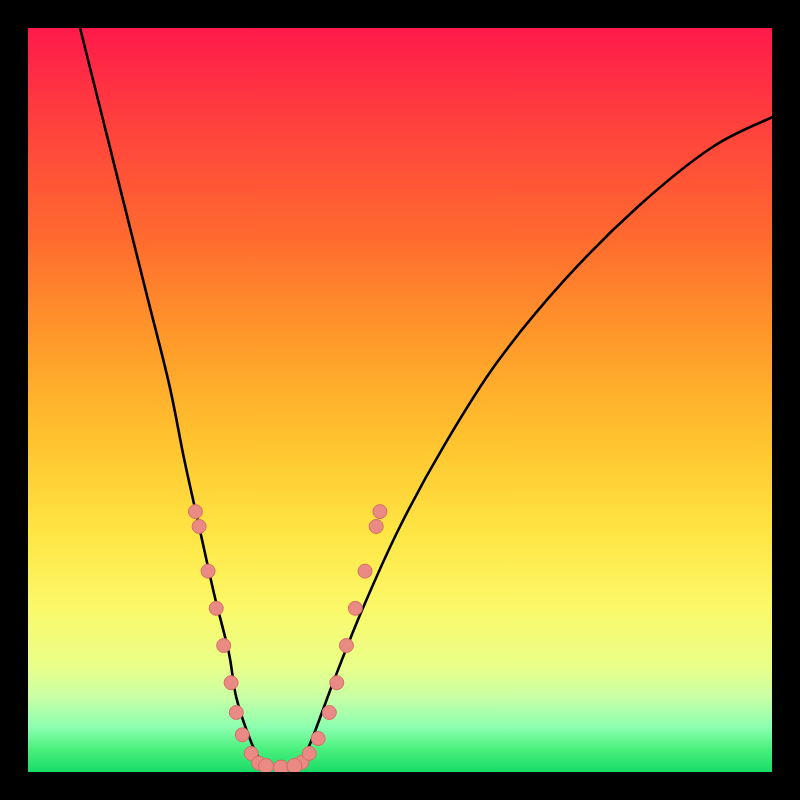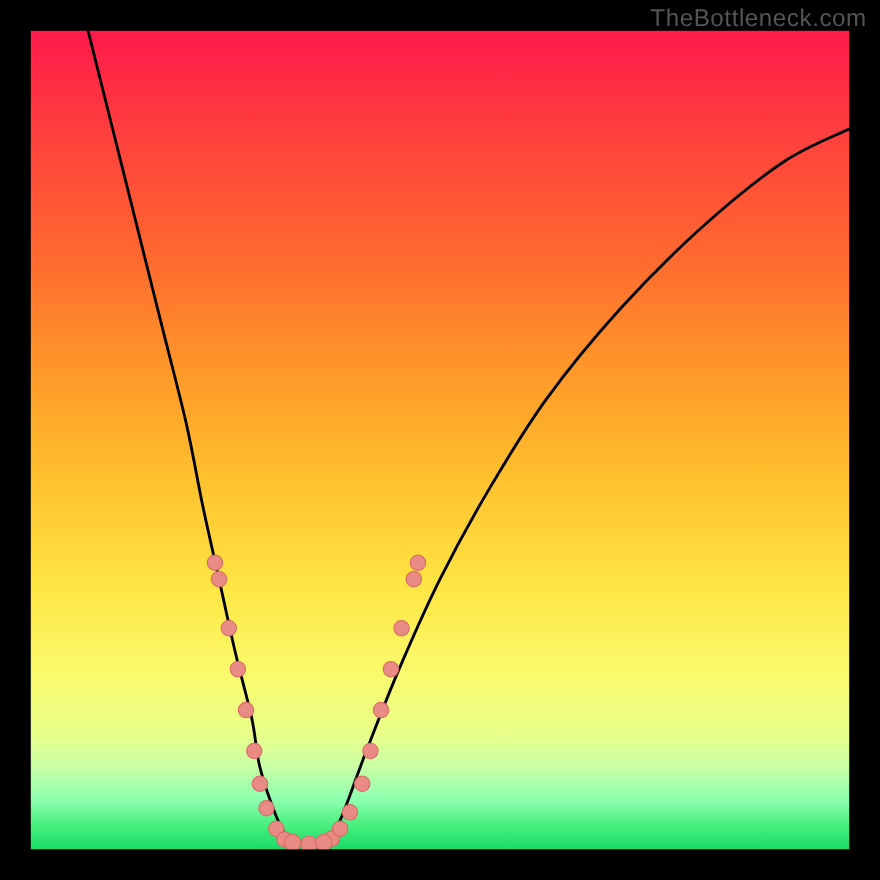--- a/index.html
+++ b/index.html
@@ -64,21 +64,20 @@
   .dot {
     fill: #e98b84;
     stroke: #d86b64;
     stroke-width: 1;
   }
 </style>
 </head>
 <body>
 
 <div class="frame">
-  <div class="watermark">TheBottleneck.com</div>
   <div class="plot-area">
     <svg class="curves" viewBox="0 0 744 744">
       <path id="left-curve" class="curve" d="M 52.080000000000005 0 C 55.800000000000004 14.879999999999995, 66.96000000000001 59.51999999999998, 74.4 89.27999999999997 C 81.84 119.03999999999996, 89.28 148.79999999999995, 96.72 178.55999999999995 C 104.16 208.31999999999994, 111.60000000000001 238.07999999999996, 119.04 267.84 C 126.48 297.59999999999997, 135.16000000000003 329.84, 141.36 357.12 C 147.56 384.40000000000003, 151.27999999999997 407.96000000000004, 156.23999999999998 431.52000000000004 C 161.2 455.08000000000004, 166.16 476.16, 171.12 498.48 C 176.08 520.8000000000001, 181.04 544.36, 186 565.44 C 190.96 586.5200000000001, 197.16000000000003 607.6, 200.88000000000002 624.96 C 204.60000000000002 642.32, 204.60000000000002 654.72, 208.32000000000002 669.6 C 212.04000000000002 684.48, 218.23999999999998 701.84, 223.2 714.24 C 228.16 726.64, 235.60000000000002 739.04, 238.08 744"></path>
       <path id="right-curve" class="curve" d="M 267.84 744 C 270.32 739.04, 276.52000000000004 729.12, 282.72 714.24 C 288.92 699.36, 296.35999999999996 677.0400000000001, 305.03999999999996 654.72 C 313.71999999999997 632.4, 323.64 606.3599999999999, 334.8 580.3199999999999 C 345.96000000000004 554.28, 358.36 525.76, 372 498.48 C 385.64 471.20000000000005, 400.52000000000004 443.92, 416.64000000000004 416.64 C 432.76000000000005 389.35999999999996, 448.88000000000005 362.0799999999999, 468.72 334.79999999999995 C 488.56 307.52, 512.12 279, 535.68 252.95999999999998 C 559.2399999999999 226.92, 585.28 200.87999999999994, 610.0799999999999 178.55999999999995 C 634.8799999999999 156.23999999999995, 662.16 133.92000000000007, 684.48 119.04000000000008 C 706.8000000000001 104.16000000000008, 734.08 94.24, 744 89.27999999999997"></path>
       <g id="marker-layer">
           <circle cx="167.4" cy="483.6" r="7" class="dot"></circle>
           <circle cx="171.12" cy="498.48" r="7" class="dot"></circle>
           <circle cx="180.048" cy="543.12" r="7" class="dot"></circle>
           <circle cx="188.232" cy="580.3199999999999" r="7" class="dot"></circle>
           <circle cx="195.672" cy="617.52" r="7" class="dot"></circle>

